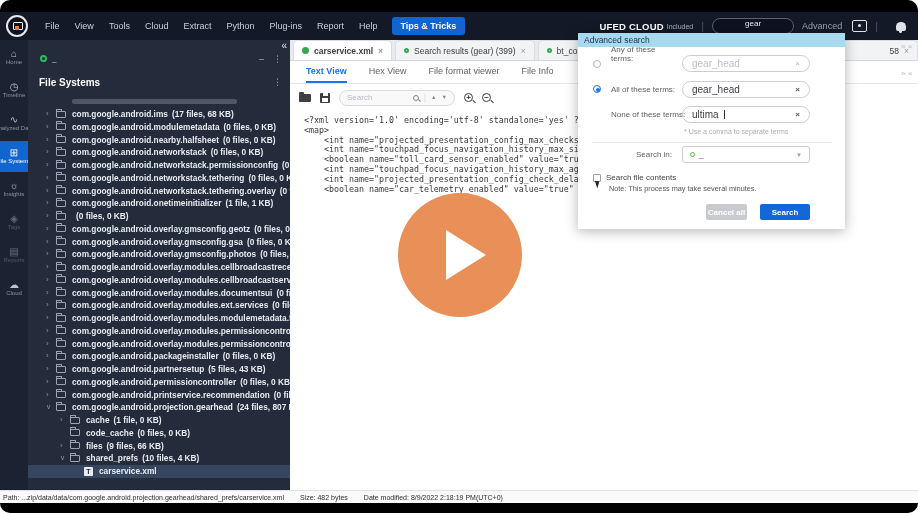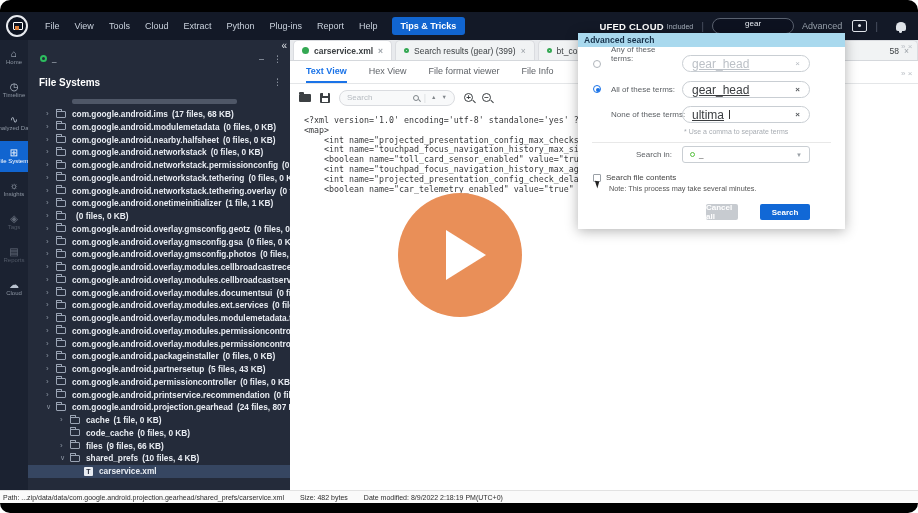--- a/index.html
+++ b/index.html
@@ -93,42 +93,42 @@
   .zoomic{width:9px;height:9px;border:1.3px solid #3c4043;border-radius:50%;position:relative;color:#3c4043;font-size:8px;line-height:7px;text-align:center;font-weight:bold;}
   .zoomic::after{content:"";position:absolute;left:7px;top:7px;width:4px;height:1.3px;background:#3c4043;transform:rotate(45deg);}
   .code{position:absolute;left:14px;top:76px;font-family:"DejaVu Sans Mono",monospace;font-size:8.3px;line-height:9.8px;color:#37383a;}
   .codeline{white-space:pre;}
 
   
   .edgechev{position:absolute;color:#b9bec4;font-size:8px;}
 
   
   .dialog{position:absolute;left:578px;top:33px;width:267px;height:196px;background:#fff;box-shadow:0 2px 12px rgba(0,0,0,.3);z-index:20;}
-  .dlghead{height:14px;background:#a9d9ee;color:#15314a;font-size:8.5px;font-weight:bold;padding:2px 6px;}
+  .dlghead{height:14px;background:#a9d9ee;color:#15314a;font-size:8.5px;font-weight:normal;padding:2px 6px;}
   .dlg-label{position:absolute;color:#5b5f63;font-size:8px;}
   .radio{position:absolute;width:8px;height:8px;border:1.3px solid #b0b5bb;border-radius:50%;}
   .radio.sel{border-color:#1a73e8;}
   .radio.sel::after{content:"";position:absolute;left:1.5px;top:1.5px;width:4px;height:4px;border-radius:50%;background:#1a73e8;}
   .pill{position:absolute;left:104px;width:128px;height:17px;border:1px solid #c9ced3;border-radius:9px;display:flex;align-items:center;padding:0 9px;gap:4px;}
-  .pill .val{font-size:12px;flex:1;color:#3a3d40;text-decoration:underline;}
+  .pill .val{font-size:10px;flex:1;color:#3a3d40;}
   .pill .val.ph{color:#bcc1c7;}
   .pill .px{font-size:8px;color:#53575b;font-weight:bold;}
   .pill .px.lt{color:#b5bac0;font-weight:normal;}
   .caret{display:inline-block;width:1px;height:9px;background:#333;vertical-align:middle;margin-left:1px;}
   .dlg-hint{position:absolute;left:106px;font-size:7px;color:#a8adb3;}
   .dlg-div{position:absolute;left:14px;right:14px;height:1px;background:#e8e8e8;}
   .selectbox{position:absolute;left:104px;width:128px;height:17px;border:1px solid #c9ced3;border-radius:3px;display:flex;align-items:center;padding:0 7px;gap:4px;}
   .gdot{width:5px;height:5px;border:1.5px solid #55c03e;border-radius:50%;flex:none;}
   .selectbox .sval{font-size:8px;color:#444;flex:1;}
   .selectbox .sdd{color:#9aa0a6;font-size:6px;}
   .checkbox{position:absolute;width:8px;height:8px;border:1px solid #9aa0a6;border-radius:1px;}
   .cursorarrow{position:absolute;width:0;height:0;border-left:4px solid #222;border-top:2px solid transparent;border-bottom:6px solid transparent;transform:rotate(-18deg);}
   .dlg-note{position:absolute;font-size:7.3px;color:#555;}
   .dlgbtn{position:absolute;height:16px;border-radius:2px;color:#fff;font-size:8px;font-weight:bold;display:flex;align-items:center;justify-content:center;}
-  .btn-cancel{left:128px;width:32px;background:#c7cbd0;}
+  .btn-cancel{left:128px;width:41px;background:#c7cbd0;}
   .btn-search{left:182px;width:50px;background:#1168d6;}
 
   
   .statusbar{position:absolute;left:0;top:490px;width:100%;height:13px;background:#fafafa;border-top:1px solid #e2e2e2;display:flex;align-items:center;gap:16px;padding-left:3px;z-index:10;}
   .statusbar span{font-size:7px;color:#2c2c2c;white-space:nowrap;}
 
   
   .play{position:absolute;left:398px;top:193px;width:124px;height:124px;border-radius:50%;background:#e98f58;z-index:30;display:flex;align-items:center;justify-content:center;}
   .play::after{content:"";display:block;width:0;height:0;border-top:25px solid transparent;border-bottom:25px solid transparent;border-left:40px solid #fff;margin-left:12px;}
 </style>

